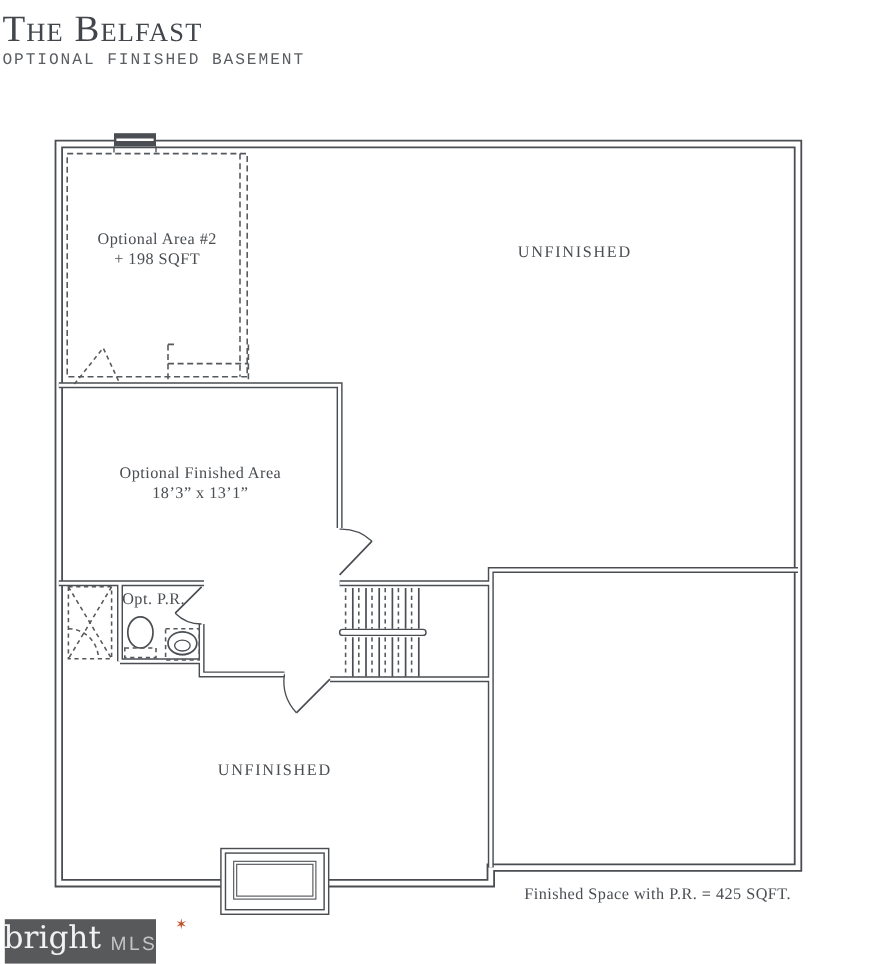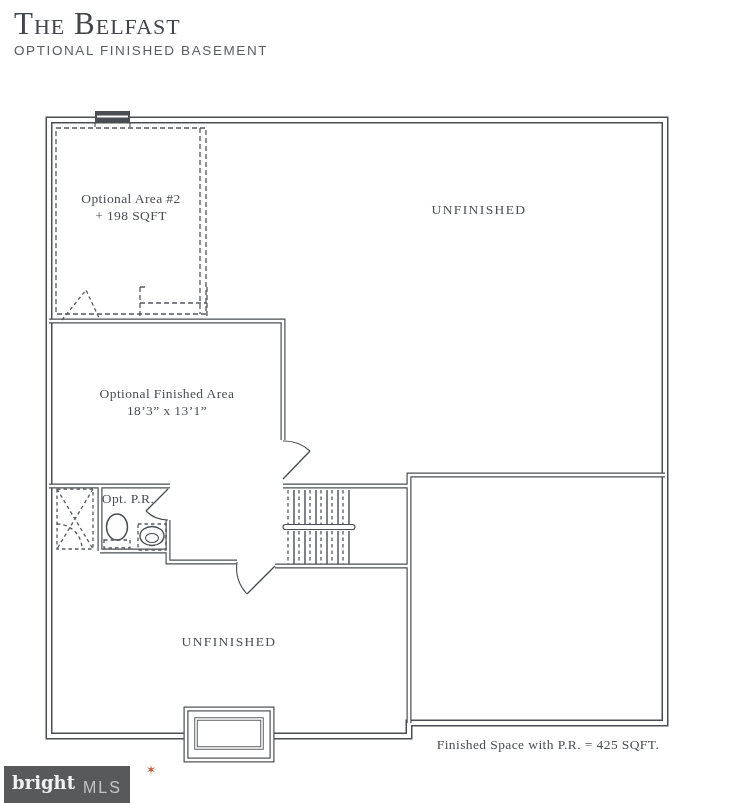--- a/index.html
+++ b/index.html
@@ -1,43 +1,43 @@
 <!DOCTYPE html>
 <html><head>
 <meta charset="utf-8">
 <style>
   html,body{margin:0;padding:0;background:#ffffff;}
   body{width:734px;height:803px;position:relative;overflow:hidden;
        font-family:"Liberation Serif","DejaVu Serif",serif;}
-  .header{position:absolute;left:14px;top:8px;z-index:2;}
+  .header{position:absolute;left:2px;top:8px;z-index:2;}
   .title{font-family:"Liberation Serif","DejaVu Serif",serif;
          font-variant:small-caps;font-size:31px;line-height:32px;
          color:#42464b;letter-spacing:1px;}
-  .subtitle{font-family:Liberation Sans, sans-serif;
+  .subtitle{font-family:Liberation Mono, monospace;
             font-size:13.5px;color:#5a5e62;letter-spacing:1.6px;margin-top:3px;}
   svg{position:absolute;left:0;top:0;z-index:1;}
   
   .wd{fill:none;stroke:#4a4e52;stroke-width:7;}
   .ww{fill:none;stroke:#ffffff;stroke-width:4;}
   .id{fill:none;stroke:#4a4e52;stroke-width:5;}
   .iw{fill:none;stroke:#ffffff;stroke-width:2.6;}
   .thin{fill:none;stroke:#4a4e52;stroke-width:1.4;}
   .arc{fill:none;stroke:#4a4e52;stroke-width:1.1;}
   .dash{fill:none;stroke:#55585c;stroke-width:1.3;stroke-dasharray:5 3;}
   .dash2{fill:none;stroke:#55585c;stroke-width:1.3;stroke-dasharray:3.5 3;}
   .fix{fill:#ffffff;stroke:#4a4e52;stroke-width:1.4;}
   .lbl{font-family:"Liberation Serif","DejaVu Serif",serif;font-size:13.5px;
        fill:#4a4e52;letter-spacing:0.4px;}
   .lbl-caps{font-family:"Liberation Serif","DejaVu Serif",serif;font-size:13.5px;
        fill:#4a4e52;letter-spacing:1.4px;}
   .logo{position:absolute;left:4px;top:766px;width:126px;height:37px;
         background:#58595b;z-index:3;display:flex;align-items:center;
         justify-content:center;}
   .logo .brand{font-family:"DejaVu Serif","Liberation Serif",serif;
-        font-weight:bold;color:#f2f2f2;font-size:18px;line-height:25px;
+        font-weight:normal;color:#f2f2f2;font-size:26px;line-height:25px;
         position:relative;top:-2px;}
   .logo .spark{position:absolute;right:-26px;top:-3px;font-size:12px;
         color:#c0532f;font-family:"DejaVu Sans",sans-serif;}
   .logo .suffix{font-family:"Liberation Sans","DejaVu Sans",sans-serif;
         color:#c3c4c6;font-size:16px;letter-spacing:2px;margin-left:8px;
         position:relative;top:3px;}
 </style>
 </head>
 <body>
 

